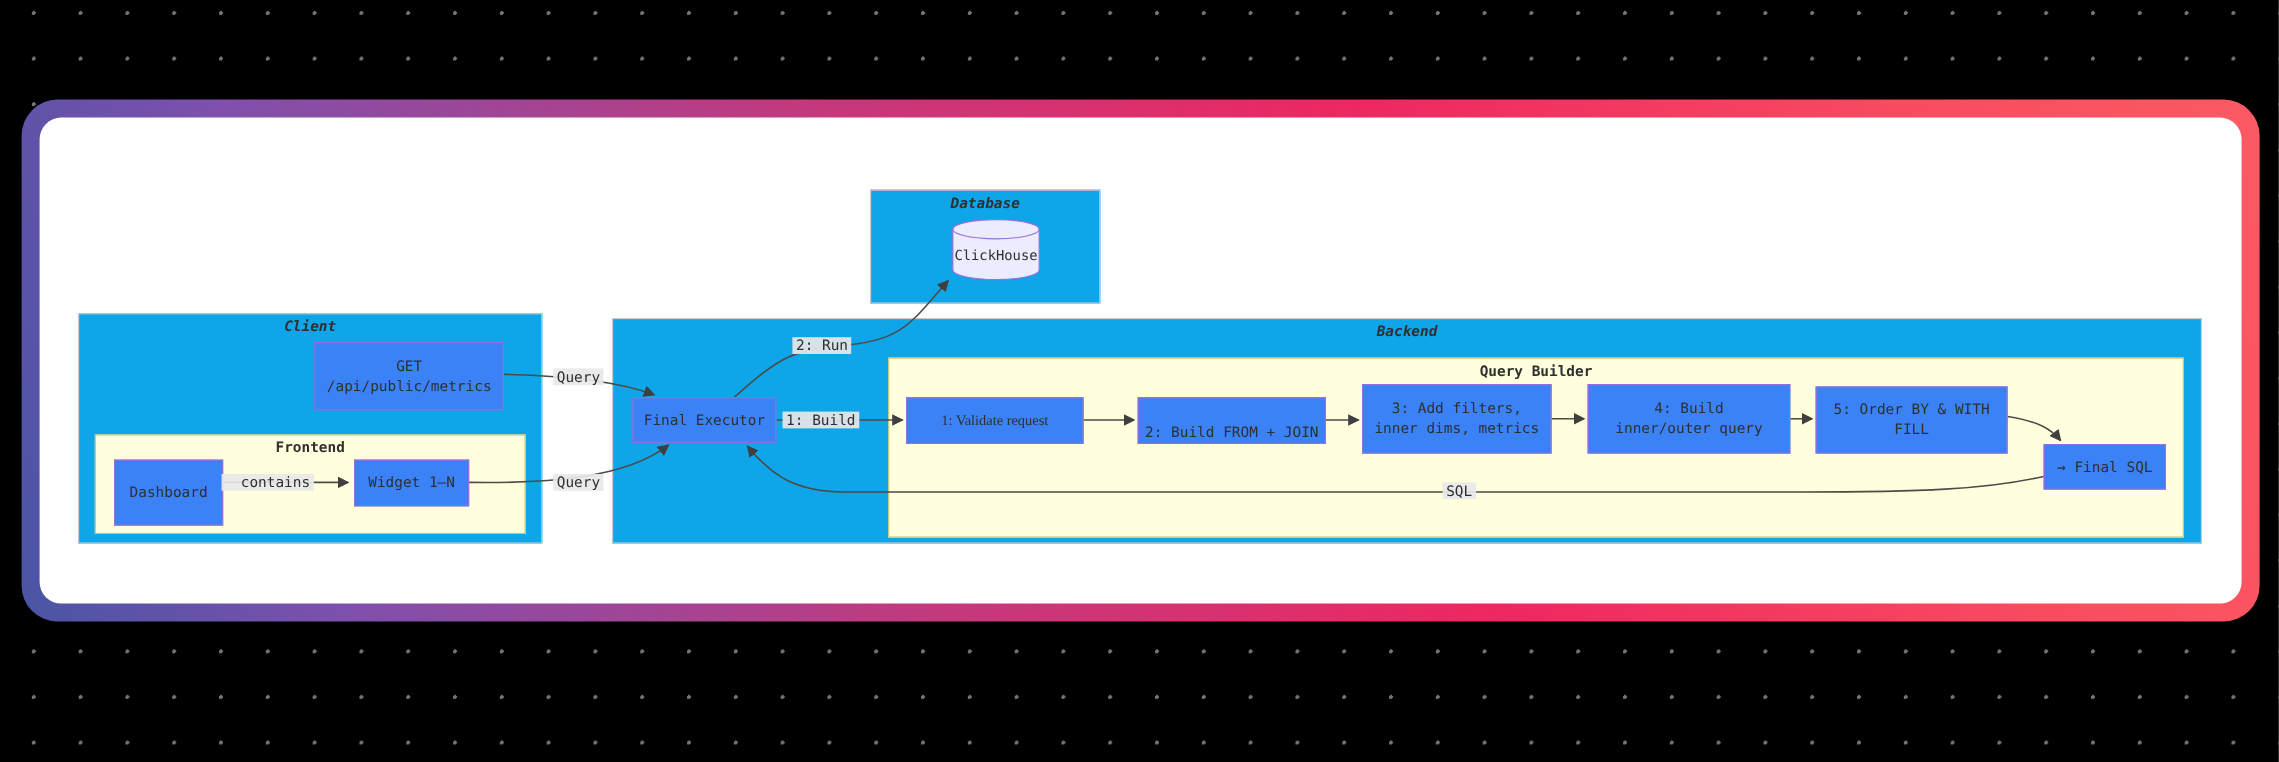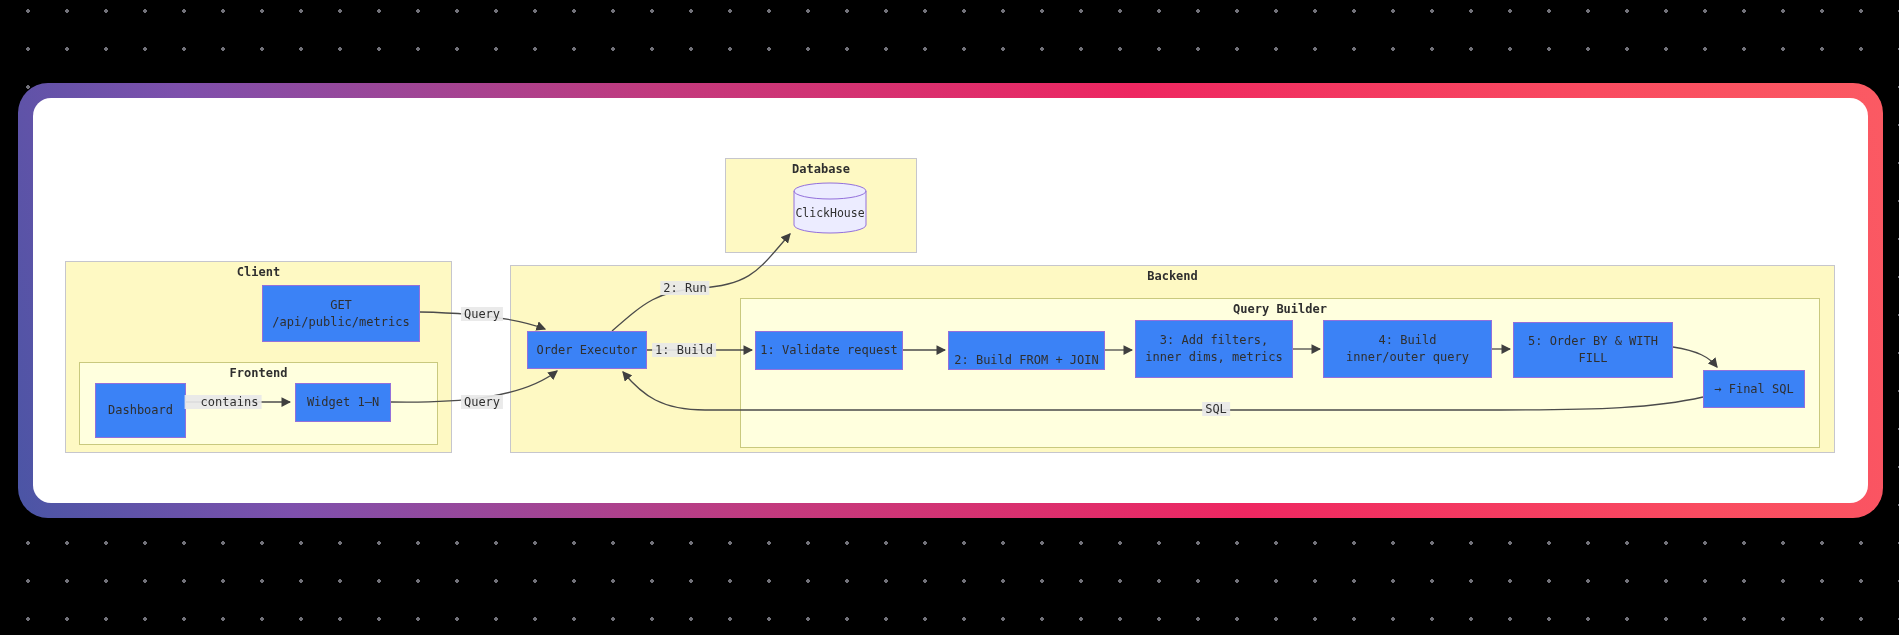--- a/index.html
+++ b/index.html
@@ -12,21 +12,21 @@
     color:#333;
   }
   .card-border{
     position:absolute;left:18px;top:83px;width:1865px;height:435px;
     border-radius:30px;box-sizing:border-box;padding:15px;
     background:linear-gradient(75deg,#4a55a5 0%,#7e50ac 14%,#c23a7e 38%,#ee2761 62%,#f94b60 85%,#fb5a63 100%);
   }
   .card-inner{width:100%;height:100%;background:#ffffff;border-radius:18px;}
   .layer{position:absolute;left:0;top:0;width:1899px;height:635px;pointer-events:none;}
   .cluster{position:absolute;box-sizing:border-box;}
-  .cluster-gray{background:#fef9c3;border:1px solid #c6c6cd;}
+  .cluster-gray{background:#0ea5e9;border:1px solid #c6c6cd;font-style:italic;}
   .cluster-yellow{background:#ffffde;border:1px solid #c9c97e;}
   .cluster-title{
     position:absolute;left:0;right:0;top:3px;text-align:center;
     font-size:12px;font-weight:600;color:#2f2f2f;
   }
   .node{
     position:absolute;box-sizing:border-box;
     background:#3b82f6;border:1px solid #9370db;
     display:flex;flex-direction:column;align-items:center;justify-content:center;
     font-size:12px;line-height:17px;color:#2f2f2f;text-align:center;white-space:nowrap;
@@ -92,23 +92,23 @@
     <span>GET</span>
     <span>/api/public/metrics</span>
   </div>
   <div class="node" style="left:95px;top:383px;width:91px;height:55px;">
     <span>Dashboard</span>
   </div>
   <div class="node" style="left:295px;top:383px;width:96px;height:39px;">
     <span>Widget 1–N</span>
   </div>
   <div class="node" style="left:527px;top:331px;width:120px;height:38px;">
-    <span>Order Executor</span>
+    <span>Final Executor</span>
   </div>
-  <div class="node" style="left:755px;top:331px;width:148px;height:39px;">
+  <div class="node" style="left:755px;top:331px;width:148px;height:39px;font-family:Liberation Serif, serif;">
     <span>1: Validate request</span>
   </div>
   <div class="node" style="left:948px;top:331px;width:157px;height:39px;justify-content:flex-end;">
     <span>2: Build FROM + JOIN</span>
   </div>
   <div class="node" style="left:1135px;top:320px;width:158px;height:58px;">
     <span>3: Add filters,</span>
     <span>inner dims, metrics</span>
   </div>
   <div class="node" style="left:1323px;top:320px;width:169px;height:58px;justify-content:center;">

